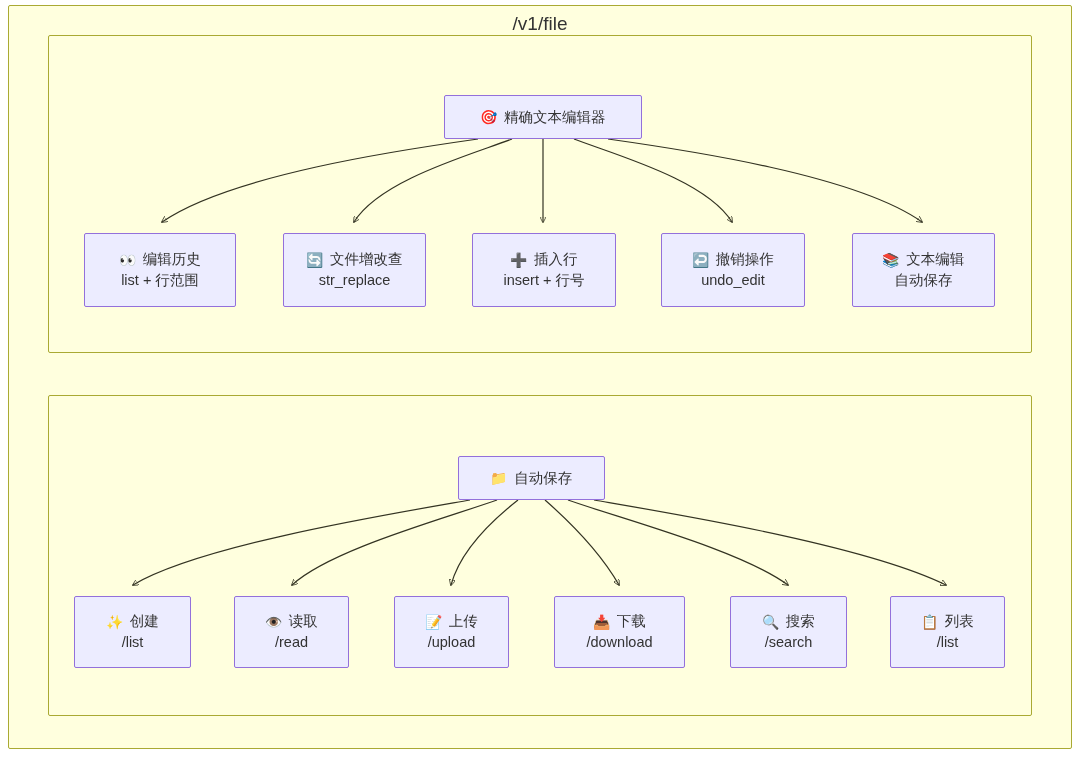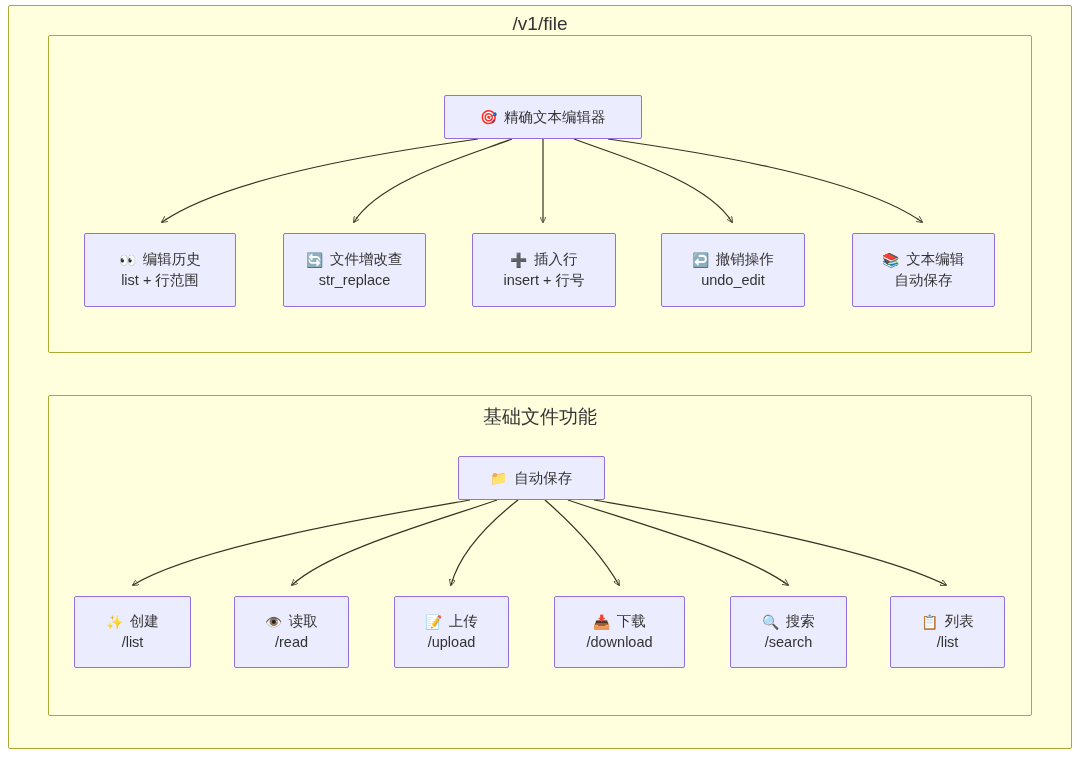--- a/index.html
+++ b/index.html
@@ -114,21 +114,20 @@
 <body>
 
 <div id="canvas">
 
   <div class="frame-outer"></div>
   <div class="frame-title" id="title-outer">/v1/file</div>
 
   <div class="frame-inner" id="frame-text-edit"></div>
 
   <div class="frame-inner" id="frame-file-basic"></div>
-  <div class="frame-title" id="title-file-basic">基础文件功能</div>
 
   <svg id="edges" viewBox="0 0 1080 757">
     <defs>
       <marker id="arrow" viewBox="0 0 10 10" refX="8.5" refY="5" markerWidth="5.2" markerHeight="5.2" orient="auto-start-reverse">
         <path d="M 0 0 L 10 5 L 0 10 z" fill="#333322" stroke="none"></path>
       </marker>
     </defs>
 
     <path d="M 478,139 C 400,150 230,175 162,222" marker-end="url(#arrow)"></path>
     <path d="M 512,139 C 470,155 380,180 354,222" marker-end="url(#arrow)"></path>

